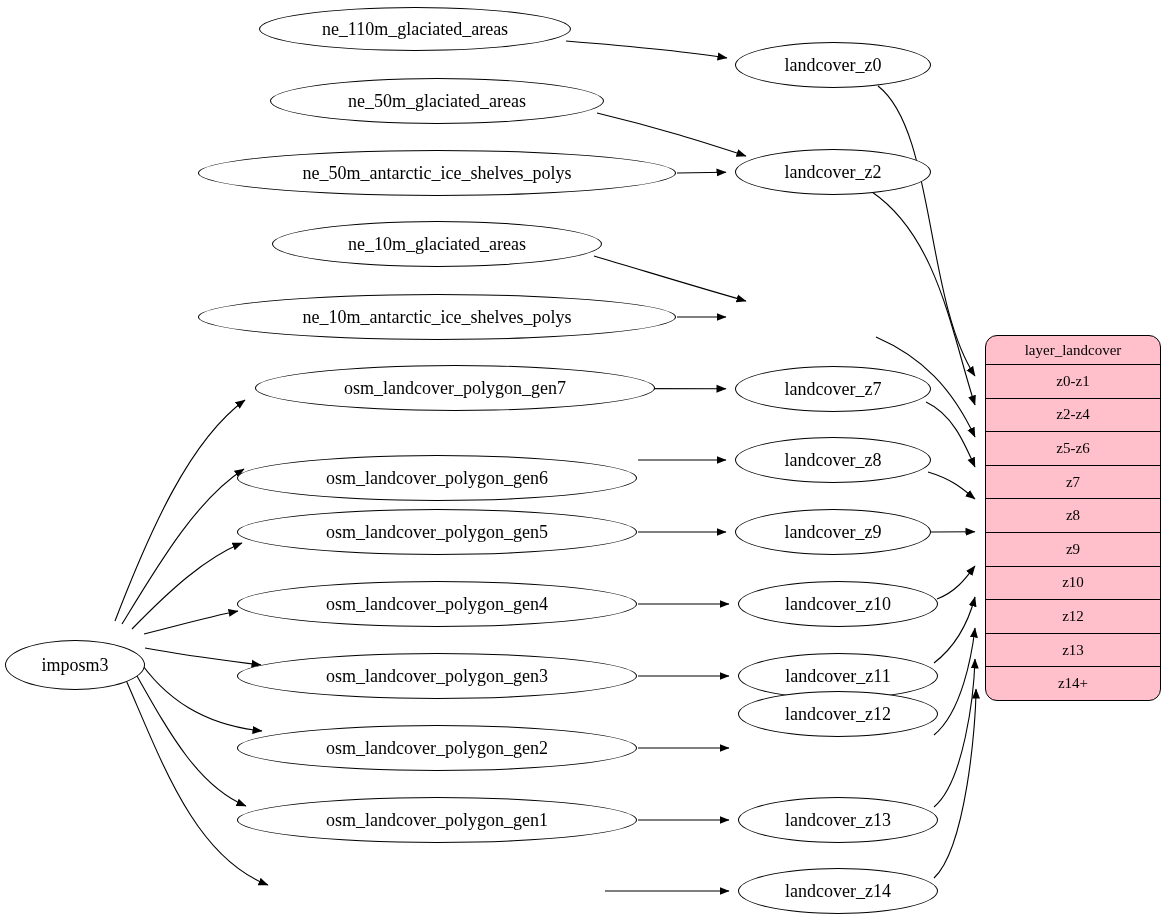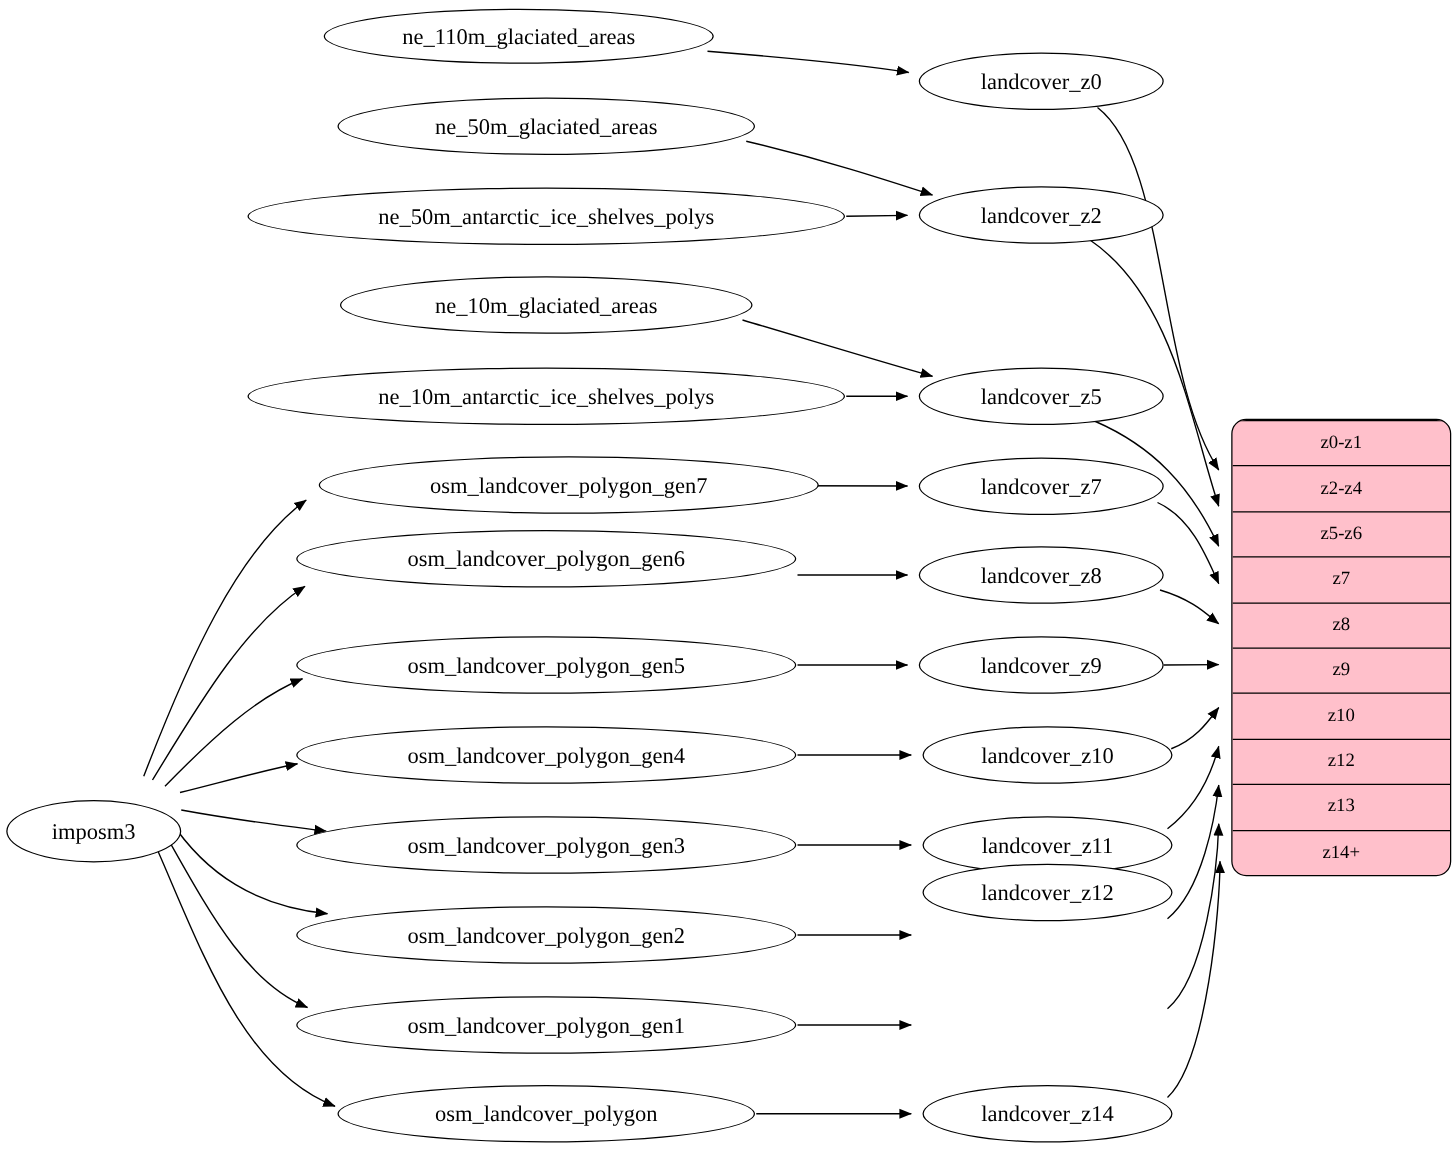--- a/index.html
+++ b/index.html
@@ -96,74 +96,72 @@
   </div>
   <div class="node" style="left:272px;top:221px;width:330px;height:46px">
     <span>ne_10m_glaciated_areas</span>
   </div>
   <div class="node" style="left:198px;top:294px;width:478px;height:46px">
     <span>ne_10m_antarctic_ice_shelves_polys</span>
   </div>
   <div class="node" style="left:255px;top:365px;width:400px;height:46px">
     <span>osm_landcover_polygon_gen7</span>
   </div>
-  <div class="node" style="left:237px;top:424px;width:400px;height:46px">
+  <div class="node" style="left:237px;top:455px;width:400px;height:46px">
     <span>osm_landcover_polygon_gen6</span>
   </div>
   <div class="node" style="left:237px;top:509px;width:400px;height:46px">
     <span>osm_landcover_polygon_gen5</span>
   </div>
   <div class="node" style="left:237px;top:581px;width:400px;height:46px">
     <span>osm_landcover_polygon_gen4</span>
   </div>
   <div class="node" style="left:237px;top:653px;width:400px;height:46px">
     <span>osm_landcover_polygon_gen3</span>
   </div>
   <div class="node" style="left:237px;top:725px;width:400px;height:46px">
     <span>osm_landcover_polygon_gen2</span>
   </div>
   <div class="node" style="left:237px;top:797px;width:400px;height:46px">
     <span>osm_landcover_polygon_gen1</span>
   </div>
-  <div class="node" style="left:270px;top:868px;width:334px;height:46px">
-    <span>osm_landcover_polygon</span>
-  </div>
 
   <div class="node" style="left:735px;top:42px;width:196px;height:46px">
     <span>landcover_z0</span>
   </div>
   <div class="node" style="left:735px;top:149px;width:196px;height:46px">
     <span>landcover_z2</span>
-  </div>
-  <div class="node" style="left:735px;top:294px;width:196px;height:46px">
-    <span>landcover_z5</span>
   </div>
   <div class="node" style="left:735px;top:366px;width:196px;height:46px">
     <span>landcover_z7</span>
   </div>
   <div class="node" style="left:735px;top:437px;width:196px;height:46px">
     <span>landcover_z8</span>
   </div>
   <div class="node" style="left:735px;top:509px;width:196px;height:46px">
     <span>landcover_z9</span>
   </div>
   <div class="node" style="left:738px;top:581px;width:200px;height:46px">
     <span>landcover_z10</span>
   </div>
   <div class="node" style="left:738px;top:653px;width:200px;height:46px">
     <span>landcover_z11</span>
   </div>
   <div class="node" style="left:738px;top:691px;width:200px;height:46px">
     <span>landcover_z12</span>
   </div>
+  <div class="node" style="left:738px;top:797px;width:200px;height:46px">
+    <span>landcover_z13</span>
+  </div>
   <div class="node" style="left:738px;top:868px;width:200px;height:46px">
     <span>landcover_z14</span>
   </div>
 
   <div class="record">
+    <div class="ttitle">layer_landcover</div>
     <div class="trow">z0-z1</div>
     <div class="trow">z2-z4</div>
     <div class="trow">z5-z6</div>
     <div class="trow">z7</div>
     <div class="trow">z8</div>
     <div class="trow">z9</div>
     <div class="trow">z10</div>
     <div class="trow">z12</div>
     <div class="trow">z13</div>
     <div class="trow">z14+</div>

